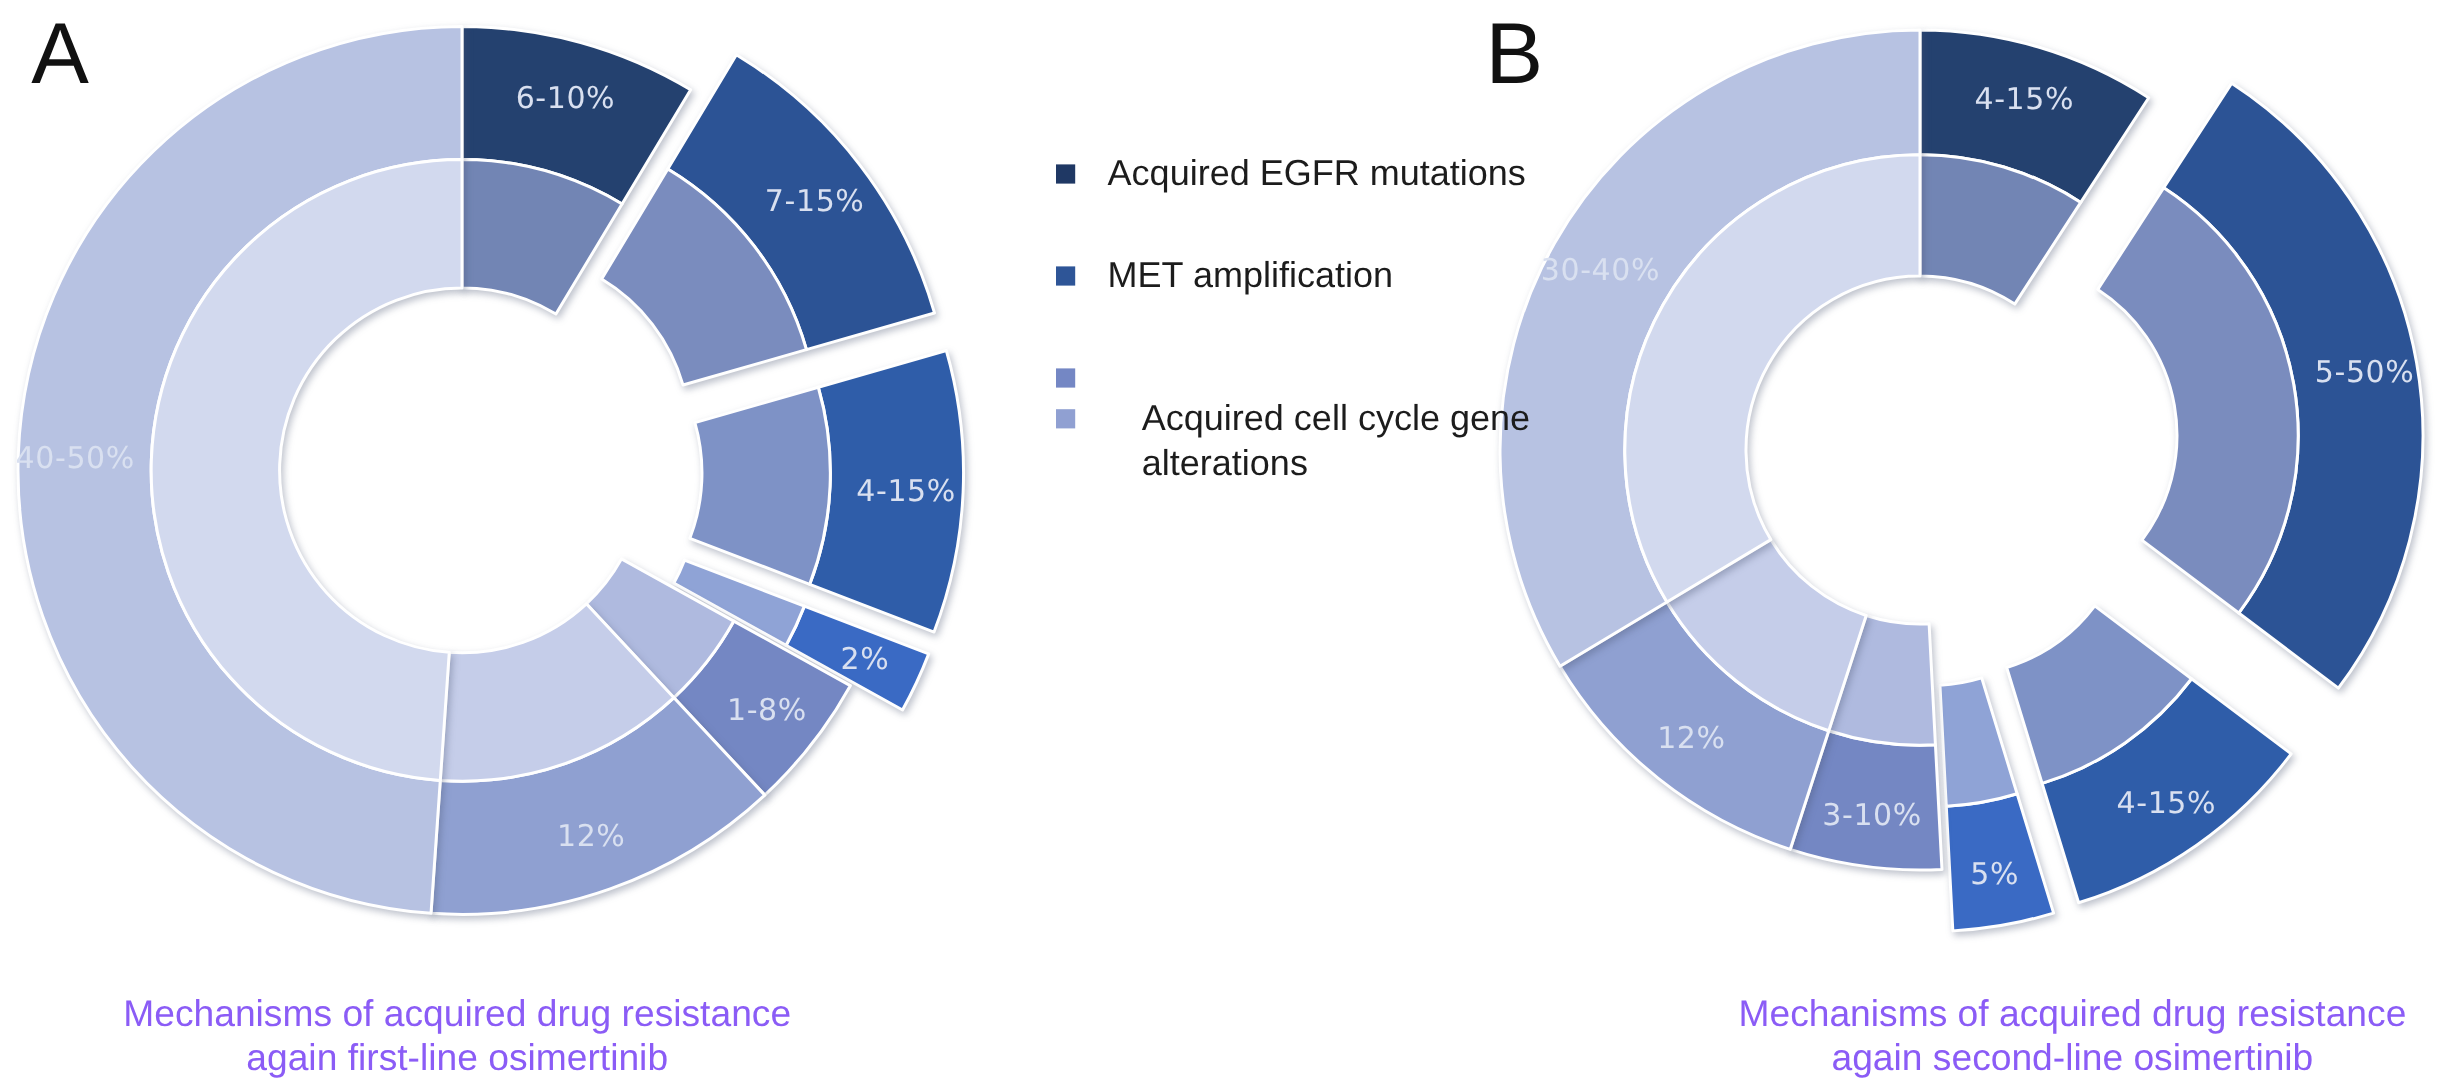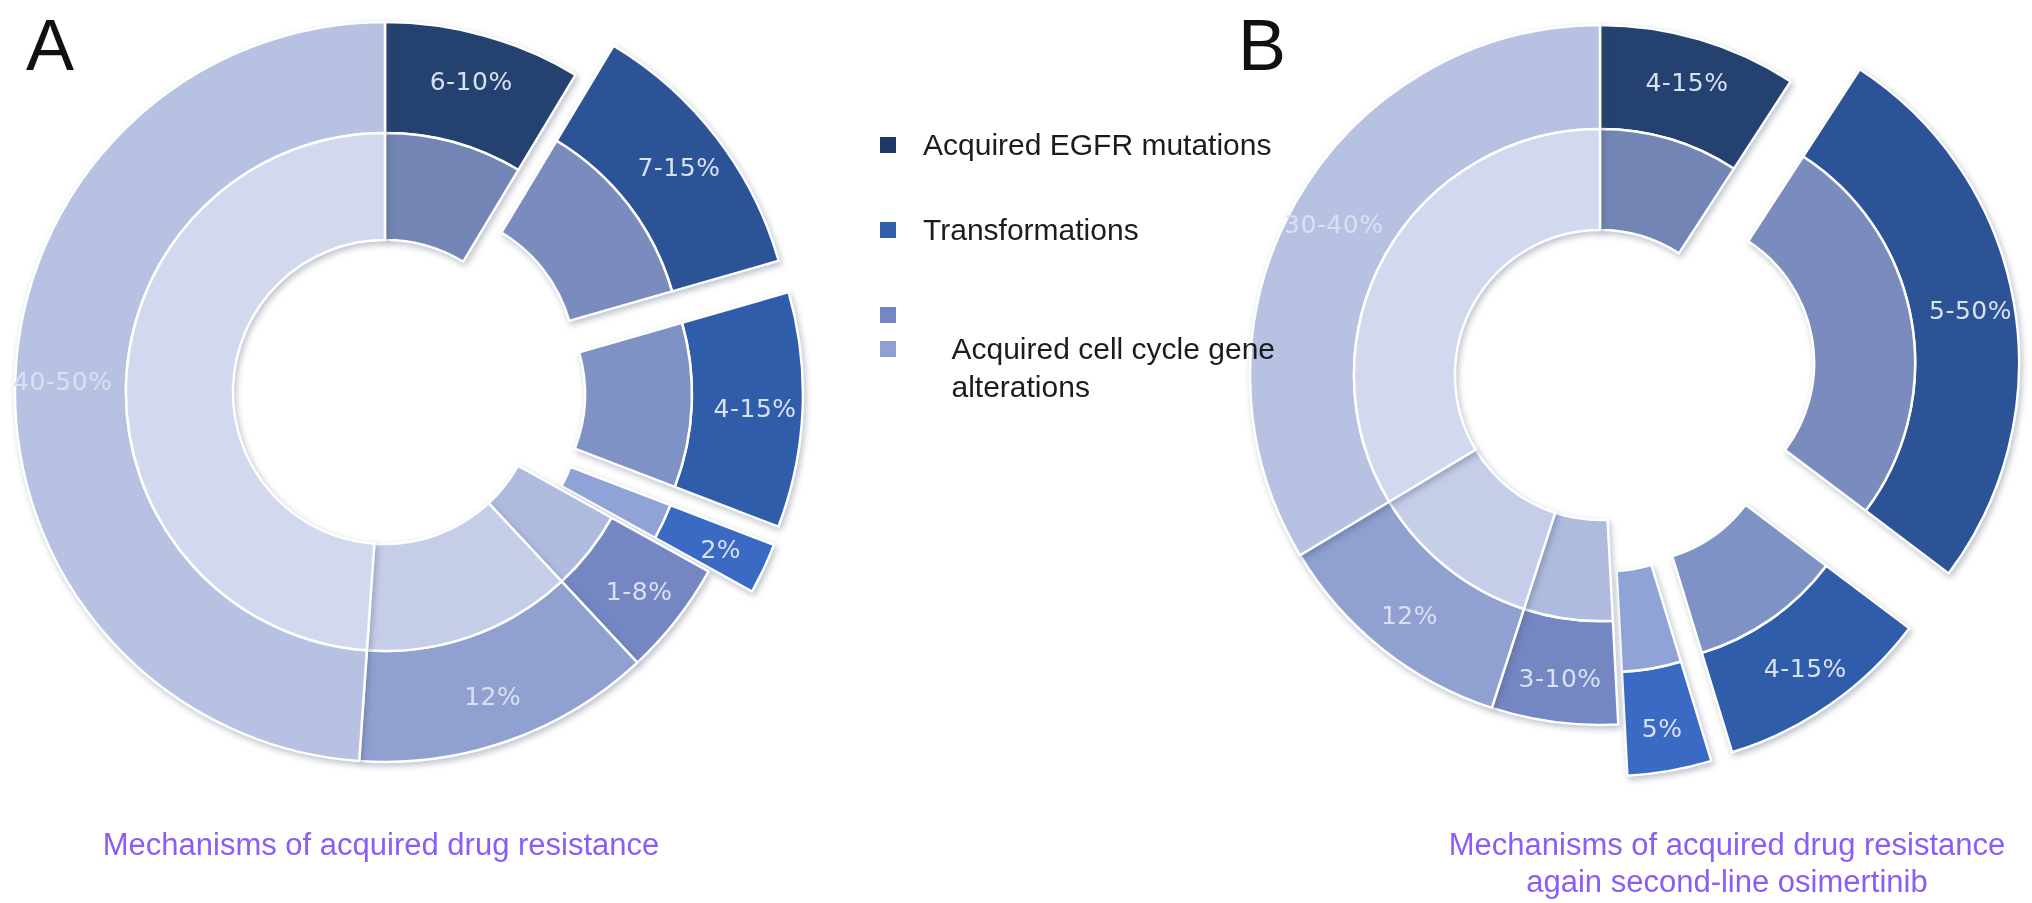--- a/index.html
+++ b/index.html
@@ -110,32 +110,33 @@
       <text x="93.7" y="233.3" class="seg-label">30-40%</text>
     </g>
   </svg>
 
 <ul id="legend">
     <li class="gap-lg">
       <span class="swatch" style="background: rgb(31, 56, 100);"></span>
       <span class="legend-label">Acquired EGFR mutations</span>
     </li>
     <li class="gap-lg">
-      <span class="swatch" style="background: rgb(47, 95, 168);"></span>
-      <span class="legend-label">Transformations</span>
+      <span class="swatch" style="background: rgb(46, 85, 151);"></span>
+      <span class="legend-label">MET amplification</span>
     </li>
     <li class="gap-sm">
       <span class="swatch" style="background: rgb(116, 135, 196);"></span>
     </li>
     <li class="gap-xs">
       <span class="swatch" style="background: rgb(144, 160, 210);"></span>
       <span class="legend-label">Acquired cell cycle gene
 alterations</span>
     </li>
   </ul>
 
 <div class="caption" id="caption-a">
   <div>Mechanisms of acquired drug resistance</div>
+  <div>again first-line osimertinib</div>
 </div>
 <div class="caption" id="caption-b">
   <div>Mechanisms of acquired drug resistance</div>
   <div>again second-line osimertinib</div>
 </div>
 
 </body></html>

